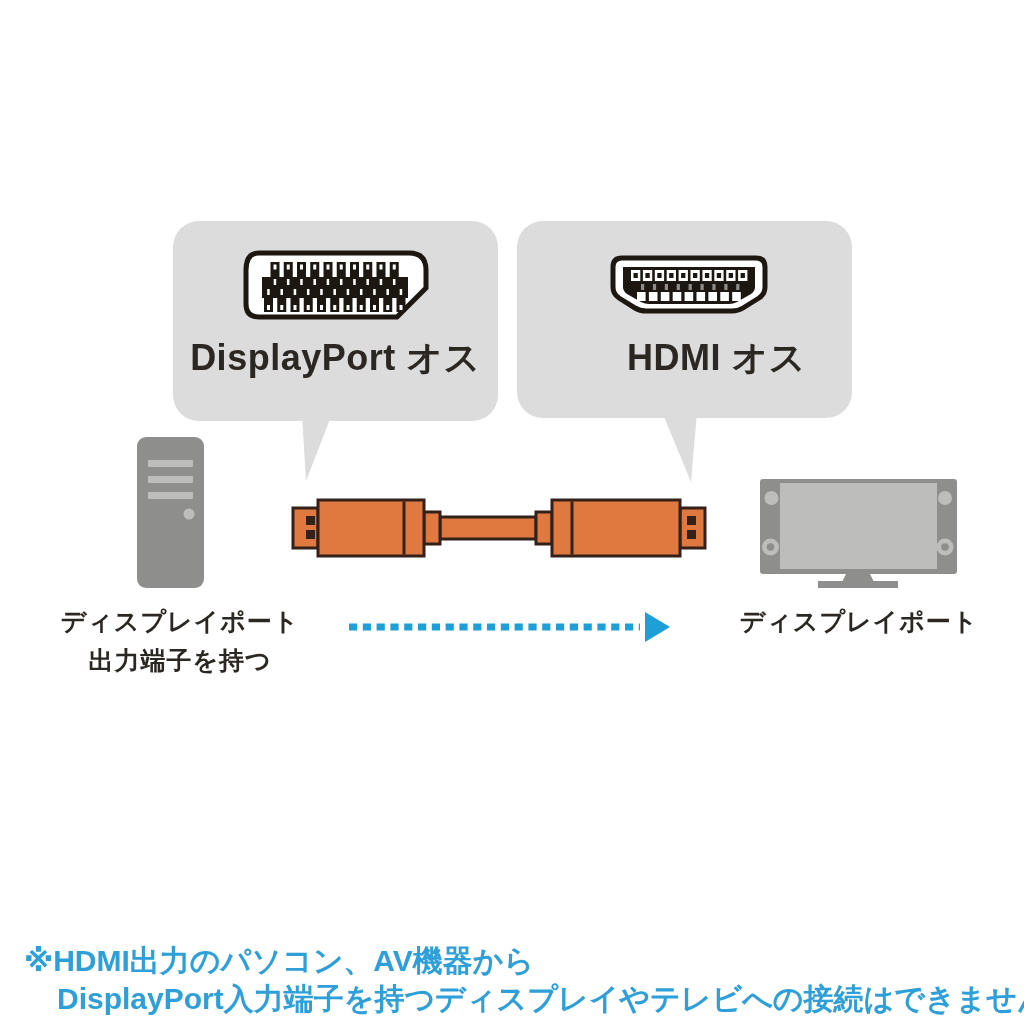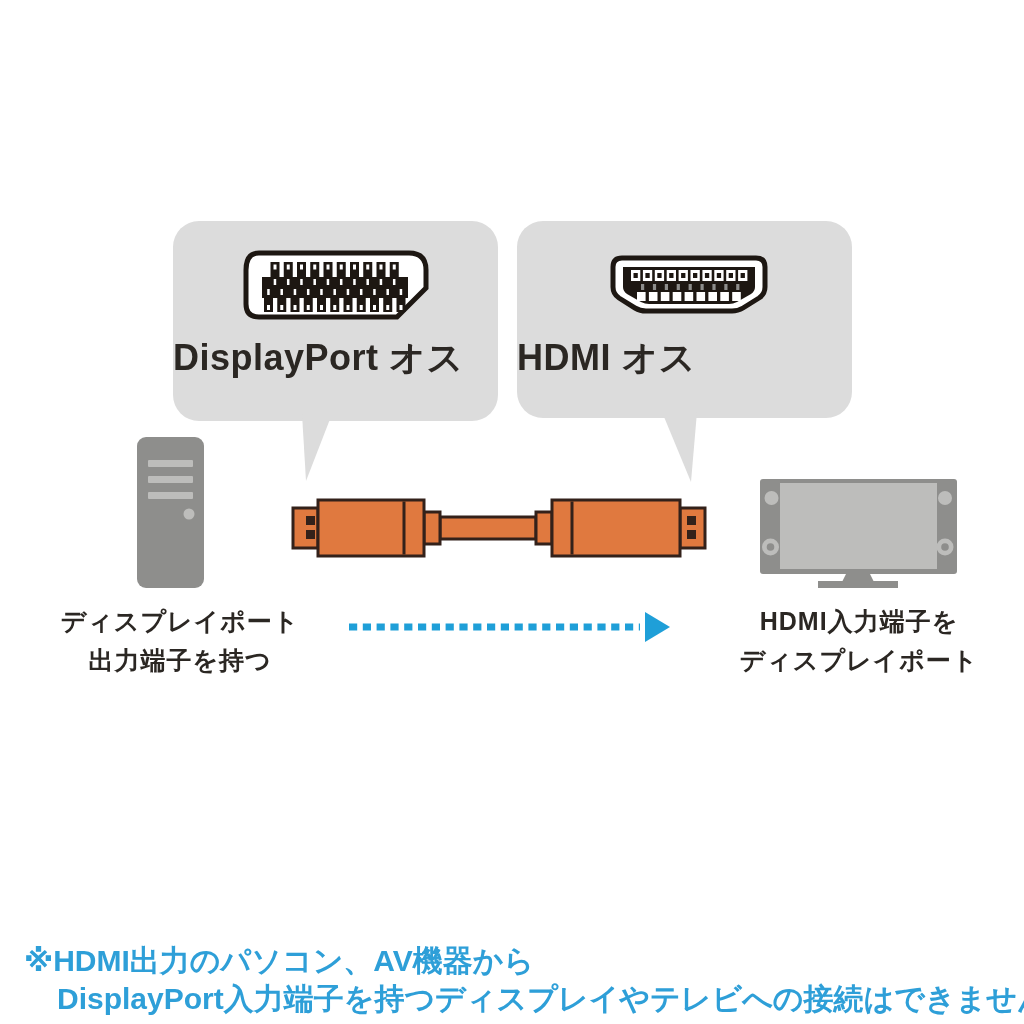--- a/index.html
+++ b/index.html
@@ -3,21 +3,21 @@
 <meta charset="utf-8">
 <style>
   html,body{margin:0;padding:0;background:#ffffff;}
   #canvas{
     position:relative;width:1024px;height:1024px;background:#ffffff;overflow:hidden;
     font-family:"Liberation Sans","DejaVu Sans",sans-serif;
   }
   #art{position:absolute;left:0;top:0;}
   .txt{position:absolute;color:#2b2723;}
   .bubble-label{
-    width:325px;text-align:left;font-size:36px;font-weight:600;letter-spacing:.5px;
+    width:325px;text-align:center;font-size:36px;font-weight:600;letter-spacing:.5px;
   }
   .caption{
     text-align:center;font-size:25px;font-weight:700;letter-spacing:1px;line-height:39px;
   }
   .footnote{
     font-size:30px;font-weight:600;color:#2e9fd8;letter-spacing:0;white-space:nowrap;text-align:right;
   }
 </style>
 </head>
 <body>
@@ -104,20 +104,19 @@
   <div class="txt bubble-label" style="left:173px;top:334px;width:325px;">DisplayPort オス</div>
 
   <div class="txt bubble-label" style="left:517px;top:334px;width:399px;">HDMI オス</div>
 
   <div class="txt caption" style="left:19px;top:602px;width:322px;">
     <div>ディスプレイポート</div>
     <div>出力端子を持つ</div>
   </div>
 
   <div class="txt caption" style="left:708px;top:602px;width:302px;">
-    <div>HDMI入力端子を</div>
     <div>ディスプレイポート</div>
   </div>
 
   <div class="txt footnote" style="left:24px;top:941px;">※HDMI出力のパソコン、AV機器から</div>
   <div class="txt footnote" style="left:57px;top:979px;">DisplayPort入力端子を持つディスプレイやテレビへの接続はできません。</div>
 
 </div>
 
 </body></html>

